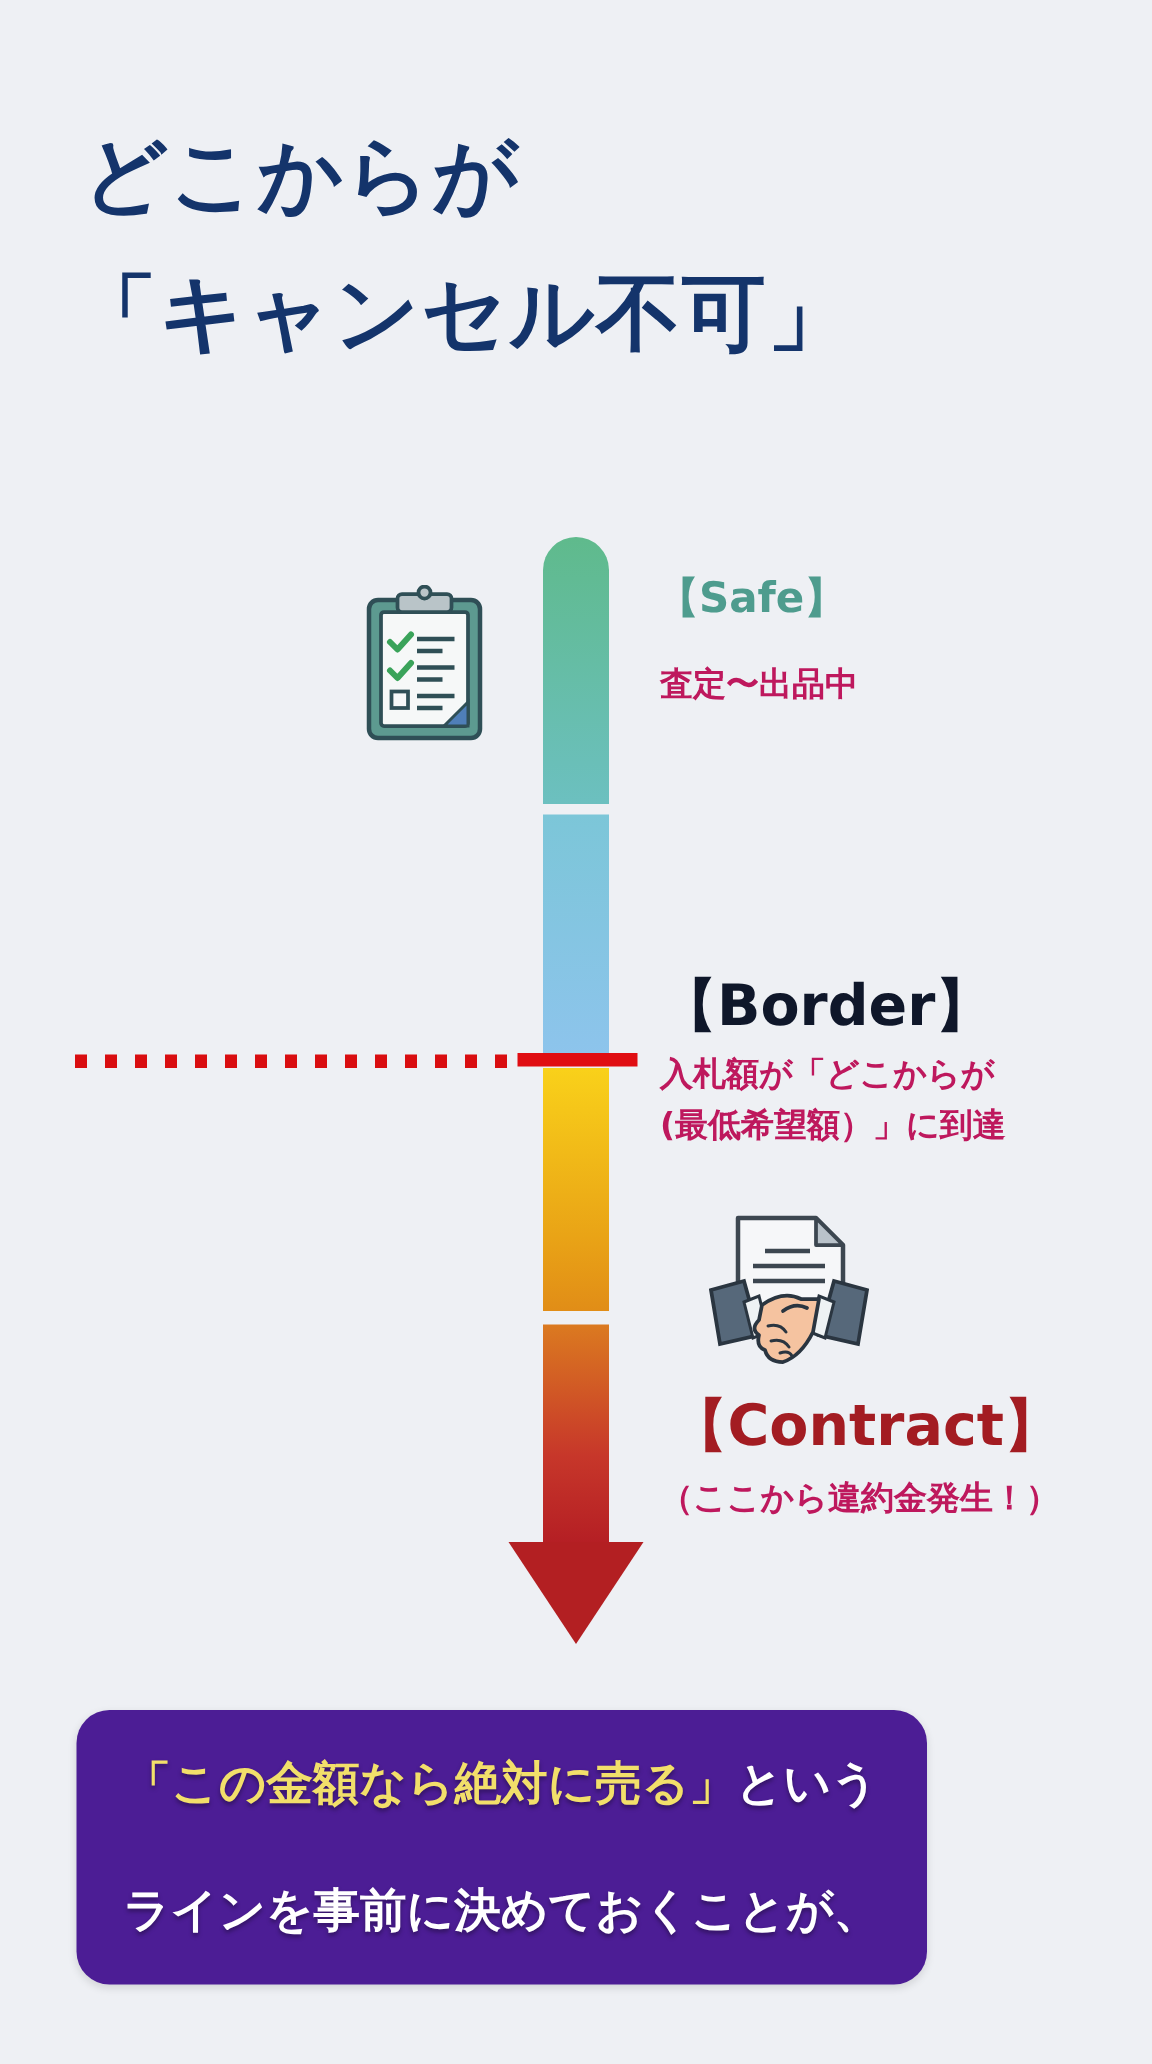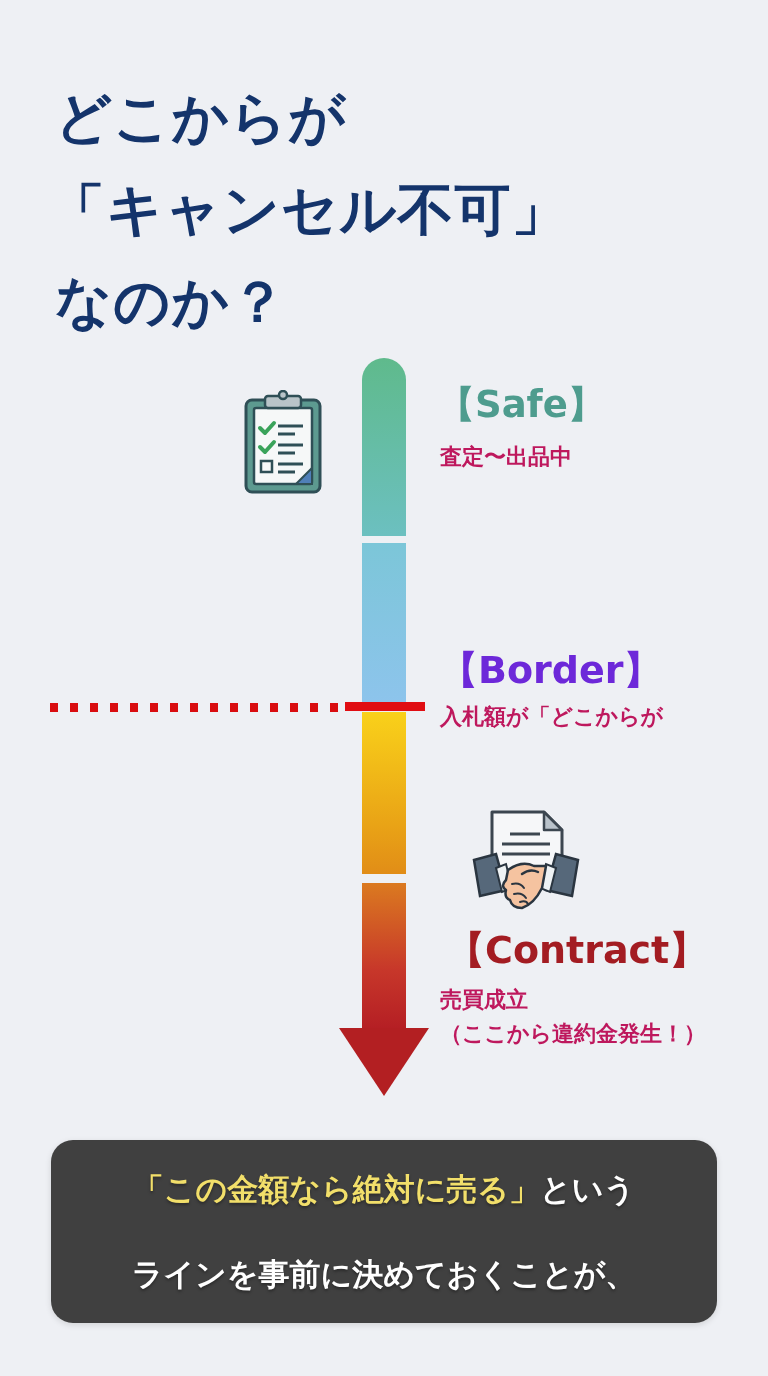--- a/index.html
+++ b/index.html
@@ -49,51 +49,50 @@
     .dash-line {
       position: absolute; left: 50px; top: 703px; width: 292px; height: 9px;
       background: repeating-linear-gradient(90deg, #d90d10 0 8px, transparent 8px 20px);
     }
     .solid-line {
       position: absolute; left: 345px; top: 702px; width: 80px; height: 9px;
       background: #e00d12;
     }
 
     .label { position: absolute; font-weight: bold; white-space: nowrap; }
-    .safe-title { left: 438px; top: 380px; color: #4e9c8e; font-size: 37px; }
-    .border-title { left: 440px; top: 645px; color: #6d28d9; font-size: 38px; }
+    .safe-title { left: 438px; top: 380px; color: #4e9c8e; font-size: 28px; }
+    .border-title { left: 440px; top: 645px; color: #0f172a; font-size: 38px; }
     .contract-title { left: 447px; top: 925px; color: #a31c22; font-size: 38px; text-align: center; }
     .desc { position: absolute; color: #be185d; font-weight: bold; font-size: 22px; line-height: 34px; white-space: nowrap; }
     .safe-desc { left: 440px; top: 440px; }
     .border-desc { left: 440px; top: 700px; }
     .contract-desc { left: 440px; top: 983px; }
 
     .icon { position: absolute; }
     .clipboard-icon { left: 243px; top: 390px; width: 80px; height: 104px; }
     .handshake-icon { left: 470px; top: 808px; width: 112px; height: 112px; }
 
     .callout {
-      position: absolute; left: 51px; top: 1140px; width: 666px; height: 183px;
-      background: #404040; border-radius: 22px;
+      position: absolute; left: 51px; top: 1140px; width: 567px; height: 183px;
+      background: #4c1d95; border-radius: 22px;
       box-shadow: 0 2px 6px rgba(0,0,0,0.12);
       display: flex; flex-direction: column; align-items: center; justify-content: center;
       color: #ffffff; font-weight: bold; font-size: 31px; line-height: 50px;
       text-shadow: 0 2px 3px rgba(0,0,0,0.35);
       gap: 35px;
     }
     .callout .hl { color: #f2df6a; }
     .callout .row { white-space: nowrap; }
   </style>
 </head>
 <body>
 
 <h1 class="title">
   <span class="line">どこからが</span>
   <span class="line line2">「キャンセル不可」</span>
-  <span class="line">なのか？</span>
 </h1>
 
 <div class="seg seg-safe"></div>
 <div class="seg seg-blue"></div>
 <div class="seg seg-yellow"></div>
 <div class="seg seg-red"></div>
 <div class="arrow-head"></div>
 
 <div class="dash-line"></div>
 <div class="solid-line"></div>
@@ -115,39 +114,39 @@
   <line x1="35" y1="82" x2="52" y2="82" stroke="#2f4f56" stroke-width="3"></line>
 </svg>
 <div class="label safe-title">【Safe】</div>
 <div class="desc safe-desc">
   <div>査定〜出品中</div>
 </div>
 
 <div class="label border-title">【Border】</div>
 <div class="desc border-desc">
   <div>入札額が「どこからが</div>
+  <div>(最低希望額）」に到達</div>
 </div>
 
 <svg class="icon handshake-icon" viewBox="0 0 112 112">
   <path d="M22 4 H74 L92 22 V70 H22 Z" fill="#f6f7f9" stroke="#3c4650" stroke-width="3" stroke-linejoin="round"></path>
   <path d="M74 4 V22 H92 Z" fill="#b9c2ca" stroke="#3c4650" stroke-width="2.5" stroke-linejoin="round"></path>
   <line x1="40" y1="26" x2="70" y2="26" stroke="#3c4650" stroke-width="3"></line>
   <line x1="32" y1="36" x2="80" y2="36" stroke="#3c4650" stroke-width="3"></line>
   <line x1="32" y1="46" x2="80" y2="46" stroke="#3c4650" stroke-width="3"></line>
   <path d="M4 52 L26 46 L36 82 L10 88 Z" fill="#56687a" stroke="#2a3540" stroke-width="2.5"></path>
   <path d="M108 52 L86 46 L76 82 L102 88 Z" fill="#56687a" stroke="#2a3540" stroke-width="2.5"></path>
   <path d="M26 60 L36 56 L42 80 L32 84 Z" fill="#eef2f4" stroke="#2a3540" stroke-width="2"></path>
   <path d="M86 60 L76 56 L70 80 L80 84 Z" fill="#eef2f4" stroke="#2a3540" stroke-width="2"></path>
   <path d="M38 62 Q52 52 64 58 L76 58 L72 80 Q64 96 52 100 Q42 100 40 92 Q34 90 36 82 Q30 78 36 72 Z" fill="#f5c3a0" stroke="#2a3540" stroke-width="2.5" stroke-linejoin="round"></path>
   <path d="M52 66 Q60 60 68 64" fill="none" stroke="#2a3540" stroke-width="2.5" stroke-linecap="round"></path>
   <path d="M42 76 Q50 74 54 80 M44 86 Q52 84 56 90 M50 94 Q56 92 58 96" fill="none" stroke="#2a3540" stroke-width="2" stroke-linecap="round"></path>
 </svg>
 <div class="label contract-title">【Contract】</div>
 <div class="desc contract-desc">
-  <div>売買成立</div>
   <div>（ここから違約金発生！）</div>
 </div>
 
 <div class="callout">
   <div class="row">
     <span class="hl">「この金額なら絶対に売る」</span><span>という</span>
   </div>
   <div class="row">ラインを事前に決めておくことが、</div>
 </div>
 

